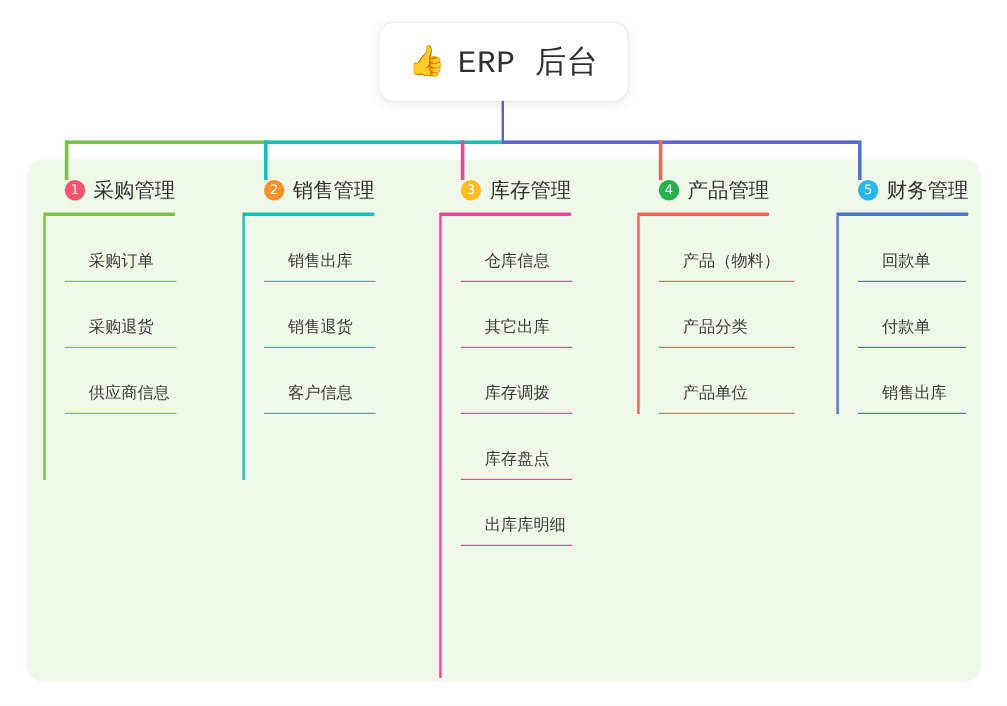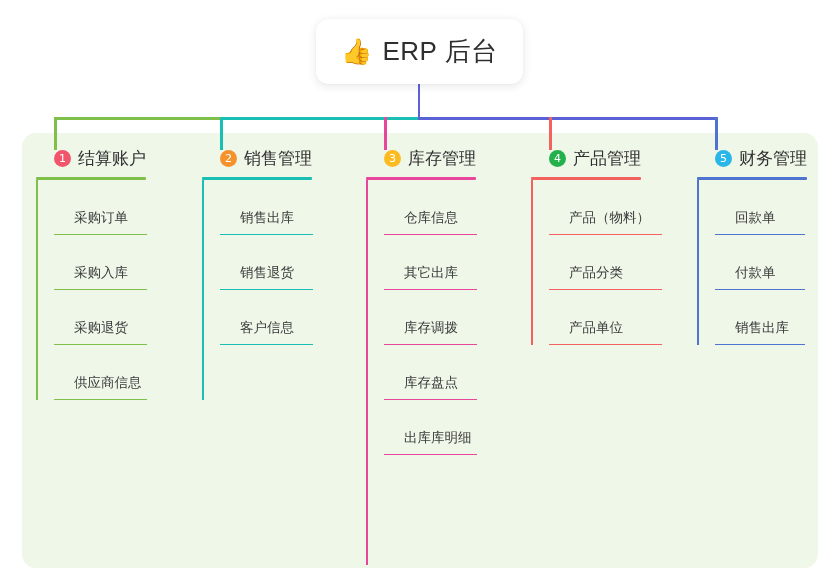--- a/index.html
+++ b/index.html
@@ -41,20 +41,21 @@
   }
   .root-emoji {
     font-size: 25px;
     line-height: 1;
   }
   .root-title {
     font-size: 26px;
     color: #2f2f2f;
     letter-spacing: 0.5px;
     white-space: nowrap;
+    font-family: Liberation Mono, monospace;
   }
 
   
   .line {
     position: absolute;
     z-index: 2;
   }
 
   
   .panel {
@@ -153,34 +154,30 @@
       <div class="line" style="left: 220px; top: 117px; width: 2.5px; height: 33px; background: rgb(25, 191, 178); z-index: 4;"></div>
       <div class="line" style="left: 384px; top: 117px; width: 2.5px; height: 33px; background: rgb(232, 70, 155); z-index: 4;"></div>
       <div class="line" style="left: 549px; top: 117px; width: 2.5px; height: 33px; background: rgb(244, 98, 95); z-index: 4;"></div>
       <div class="line" style="left: 715px; top: 117px; width: 2.5px; height: 33px; background: rgb(79, 116, 207); z-index: 4;"></div>
     </div>
 
   <div id="columns">
       <div class="column" style="left: 36px;">
         <div class="col-head">
           <span class="badge" style="background: rgb(242, 85, 107);">1</span>
-          <span class="col-title">结算账户</span>
+          <span class="col-title">采购管理</span>
         </div>
         <div class="head-rule" style="background: rgb(127, 192, 74); width: 110px;"></div>
         <div class="items">
           <div class="spine" style="background: rgb(127, 192, 74); height: 220px;"></div>
           <div class="item">
             <span class="item-label">采购订单</span>
             <div class="item-rule" style="background: rgb(127, 192, 74); width: 93px;"></div>
           </div>
           <div class="item">
-            <span class="item-label">采购入库</span>
-            <div class="item-rule" style="background: rgb(127, 192, 74); width: 93px;"></div>
-          </div>
-          <div class="item">
             <span class="item-label">采购退货</span>
             <div class="item-rule" style="background: rgb(127, 192, 74); width: 93px;"></div>
           </div>
           <div class="item">
             <span class="item-label">供应商信息</span>
             <div class="item-rule" style="background: rgb(127, 192, 74); width: 93px;"></div>
           </div>
         </div>
       </div>
       <div class="column" style="left: 202px;">

